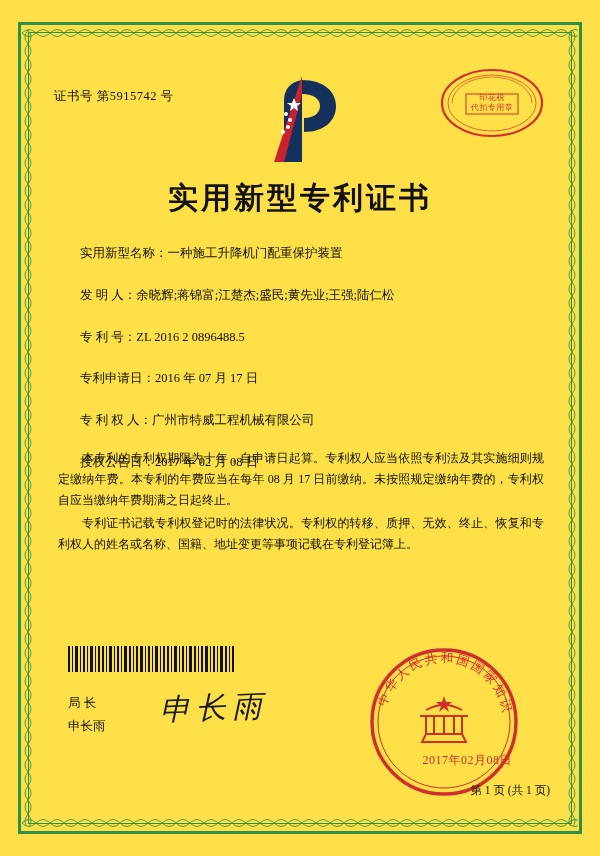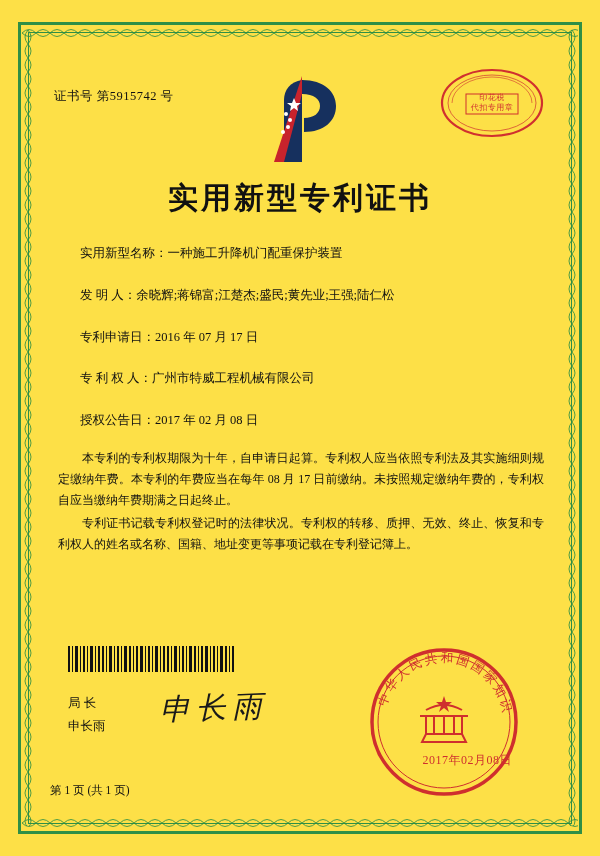--- a/index.html
+++ b/index.html
@@ -213,21 +213,21 @@
     color: #cf2f2e;
     letter-spacing: .5px;
     white-space: nowrap;
   }
 
   .page-footer {
     position: absolute;
     left: 0;
     right: 0;
     bottom: 6px;
-    text-align: left;
+    text-align: right;
     font-size: 11.5px;
     color: #111;
   }
 </style>
 </head>
 <body>
 
 <div class="page">
 
   <div class="frame-outer"></div>
@@ -299,20 +299,23 @@
     </div>
 
     <div class="main-title">实用新型专利证书</div>
 
     <div class="fields">
       <div class="field">
         <span class="lbl">实用新型名称：</span><span class="val">一种施工升降机门配重保护装置</span>
       </div>
       <div class="field">
         <span class="lbl">发 明 人：</span><span class="val">余晓辉;蒋锦富;江楚杰;盛民;黄先业;王强;陆仁松</span>
+      </div>
+      <div class="field">
+        <span class="lbl">专 利 号：</span><span class="val">ZL 2016 2 0896488.5</span>
       </div>
       <div class="field">
         <span class="lbl">专利申请日：</span><span class="val">2016 年 07 月 17 日</span>
       </div>
       <div class="field">
         <span class="lbl">专 利 权 人：</span><span class="val">广州市特威工程机械有限公司</span>
       </div>
       <div class="field">
         <span class="lbl">授权公告日：</span><span class="val">2017 年 02 月 08 日</span>
       </div>

